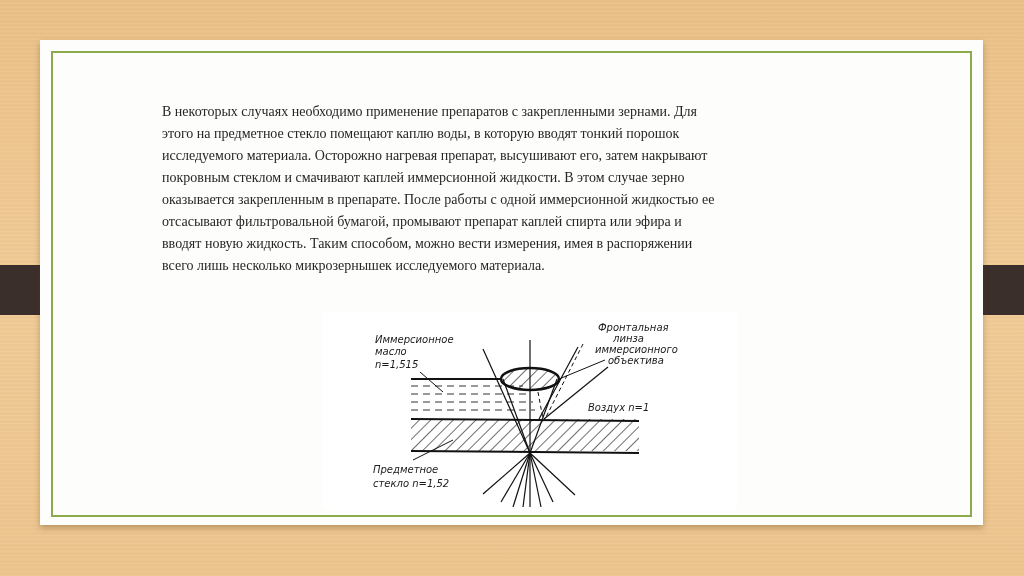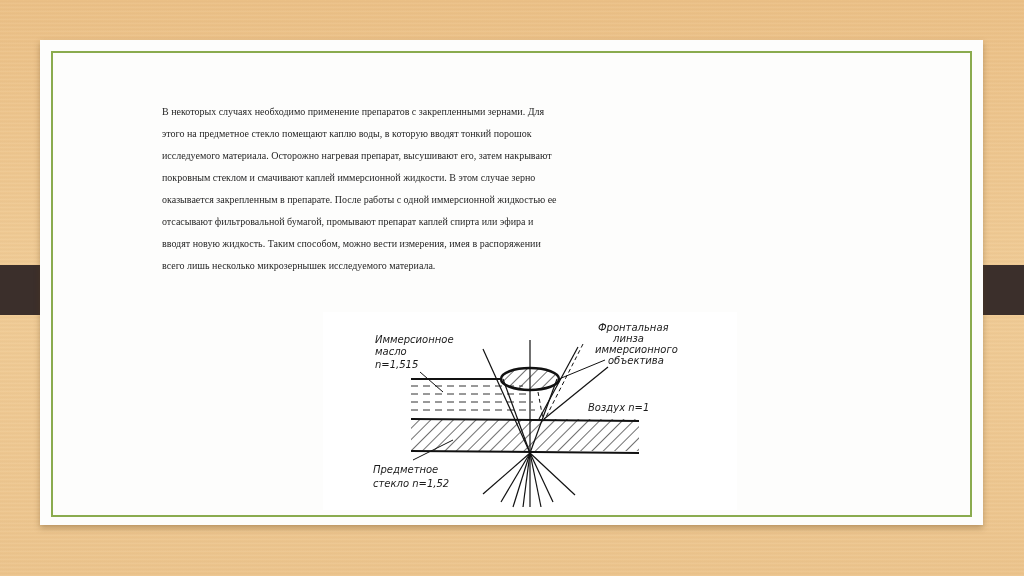--- a/index.html
+++ b/index.html
@@ -20,21 +20,21 @@
     position:absolute; left:11px; top:11px; width:917px; height:462px;
     border:2px solid #8aab4e;
   }
   .tab {
     position:absolute; top:265px; height:50px; background:#3b2f2b;
   }
   .tab.left { left:0; width:62px; border-radius:0 3px 3px 0; }
   .tab.right { right:0; width:64px; border-radius:3px 0 0 3px; }
   .body-text {
     position:absolute; left:162px; top:101px; width:560px;
-    font-size:10px; line-height:22px; color:#262626;
+    font-size:14px; line-height:22px; color:#262626;
     margin:0; white-space:pre-line;
   }
   .figure {
     position:absolute; left:323px; top:312px; width:414px; height:198px;
     background:#ffffff;
   }
   .figure svg { position:absolute; left:0; top:0; }
   .lbl {
     font-family: "DejaVu Sans", sans-serif; font-style:italic;
     font-size:10px; fill:#1a1a1a;

